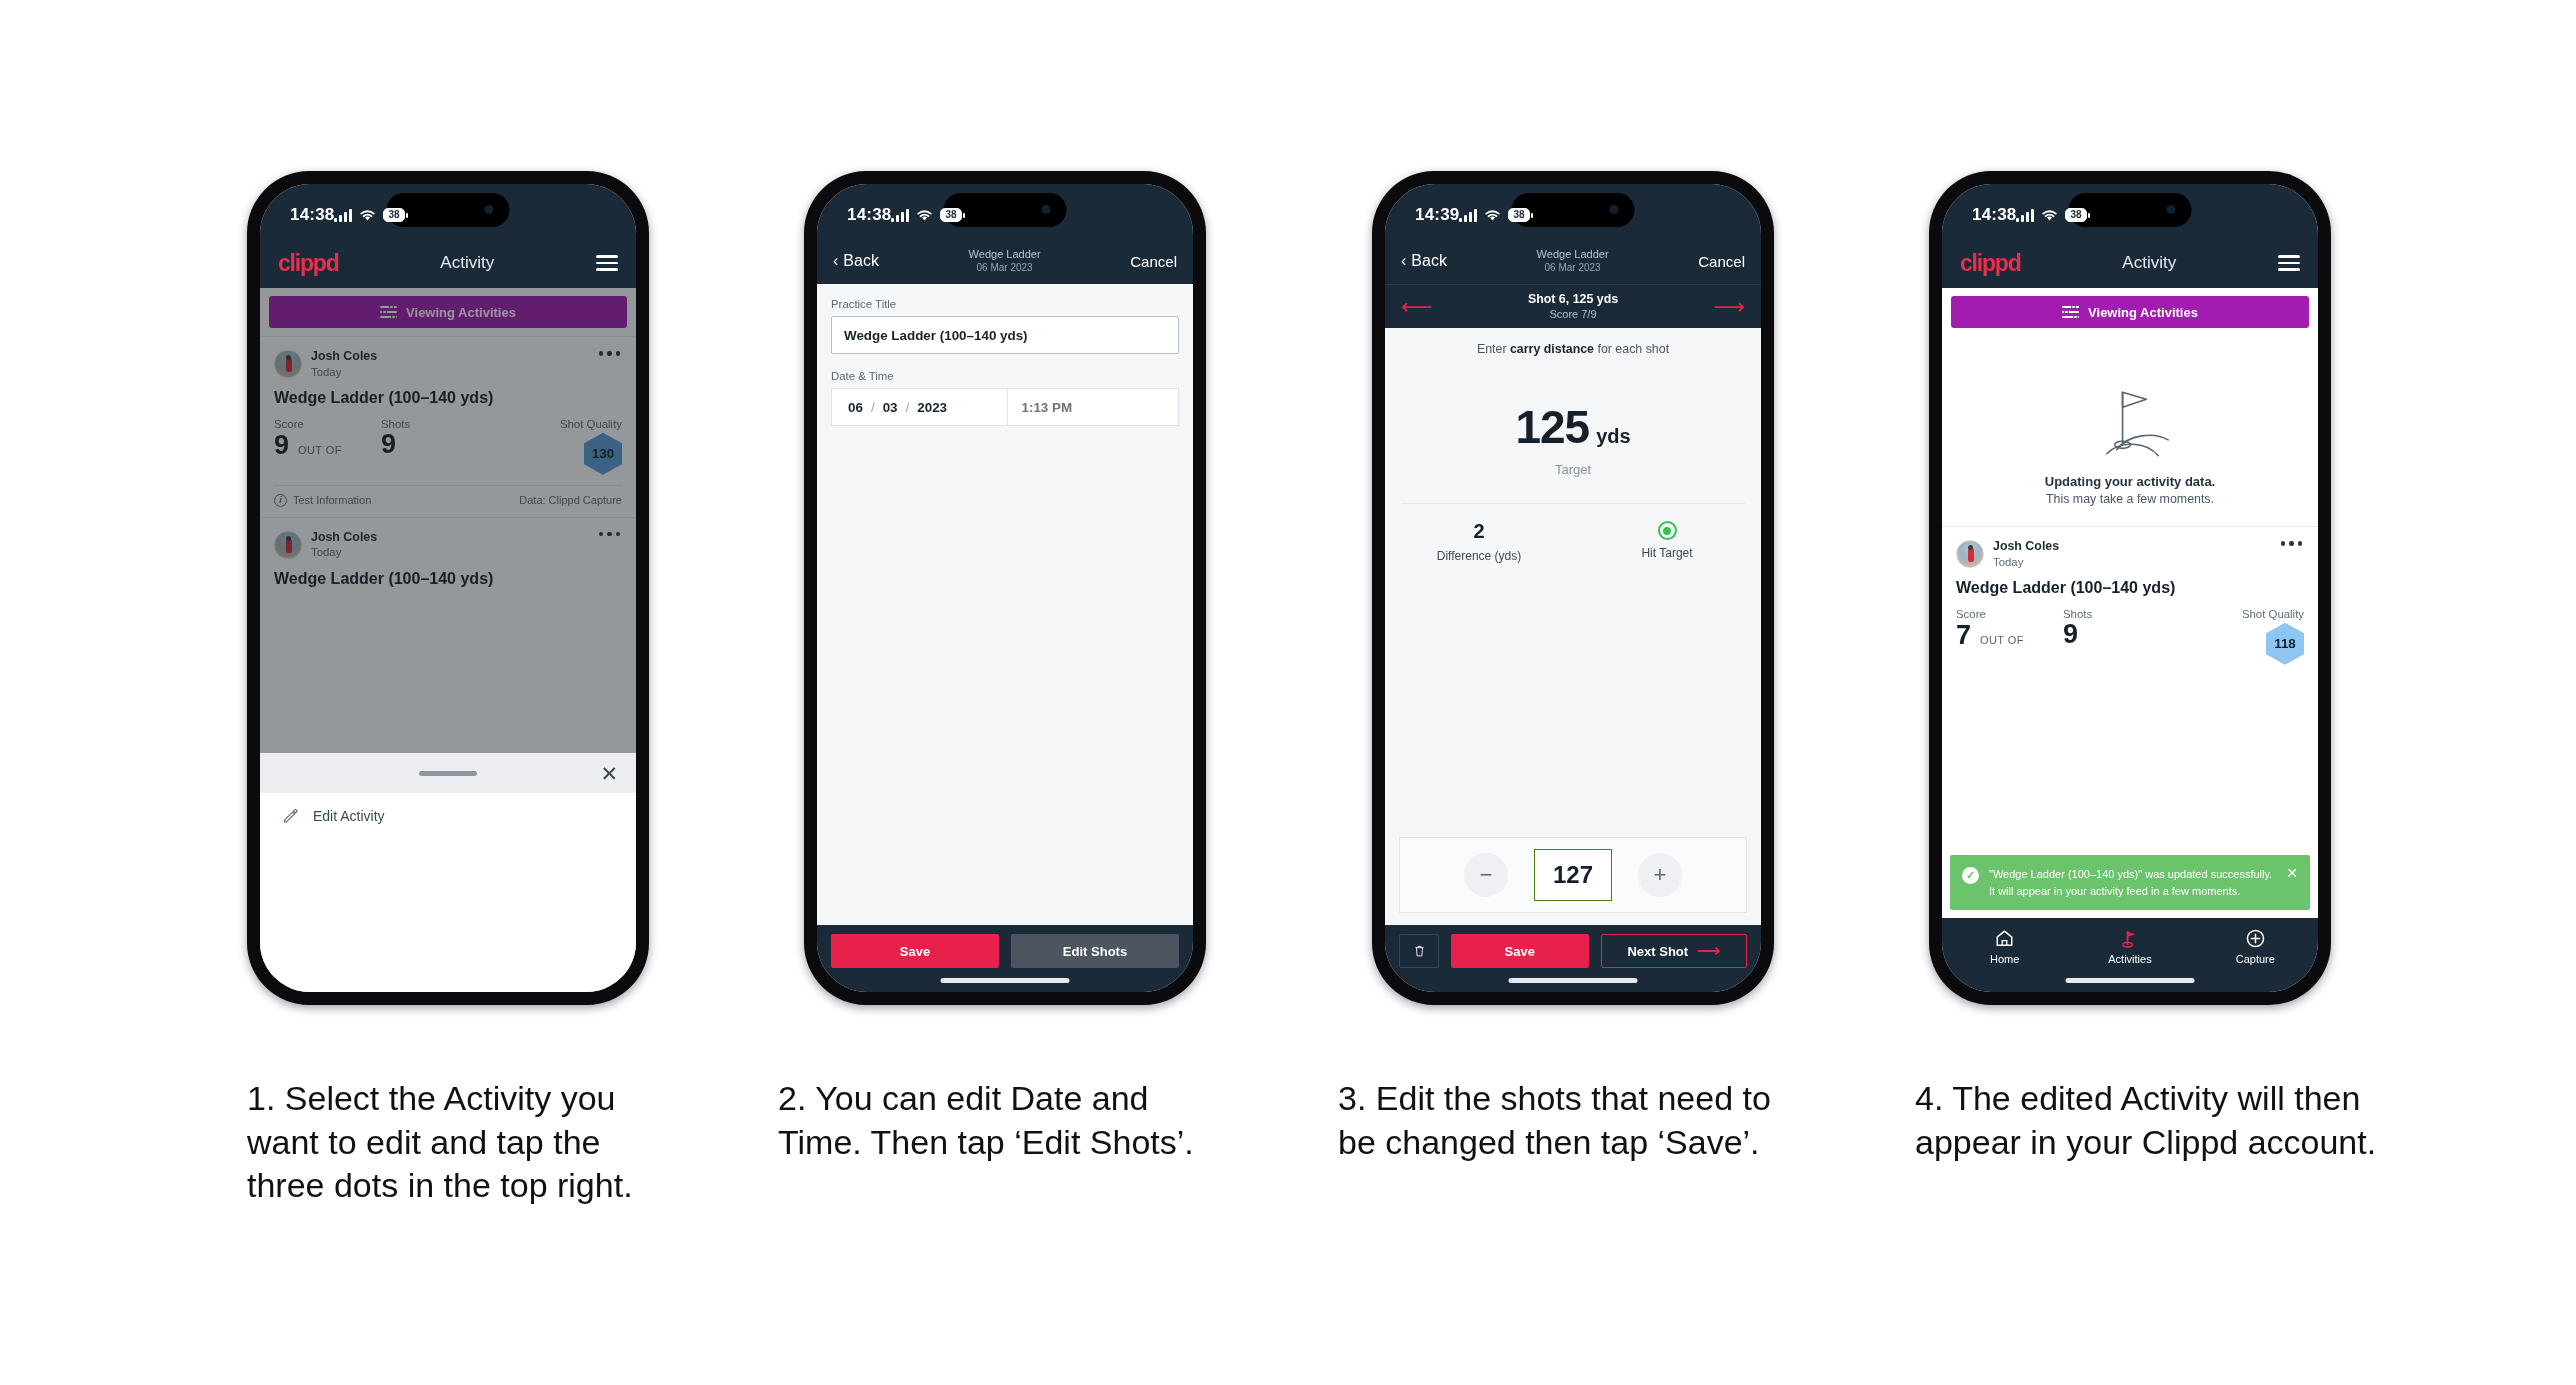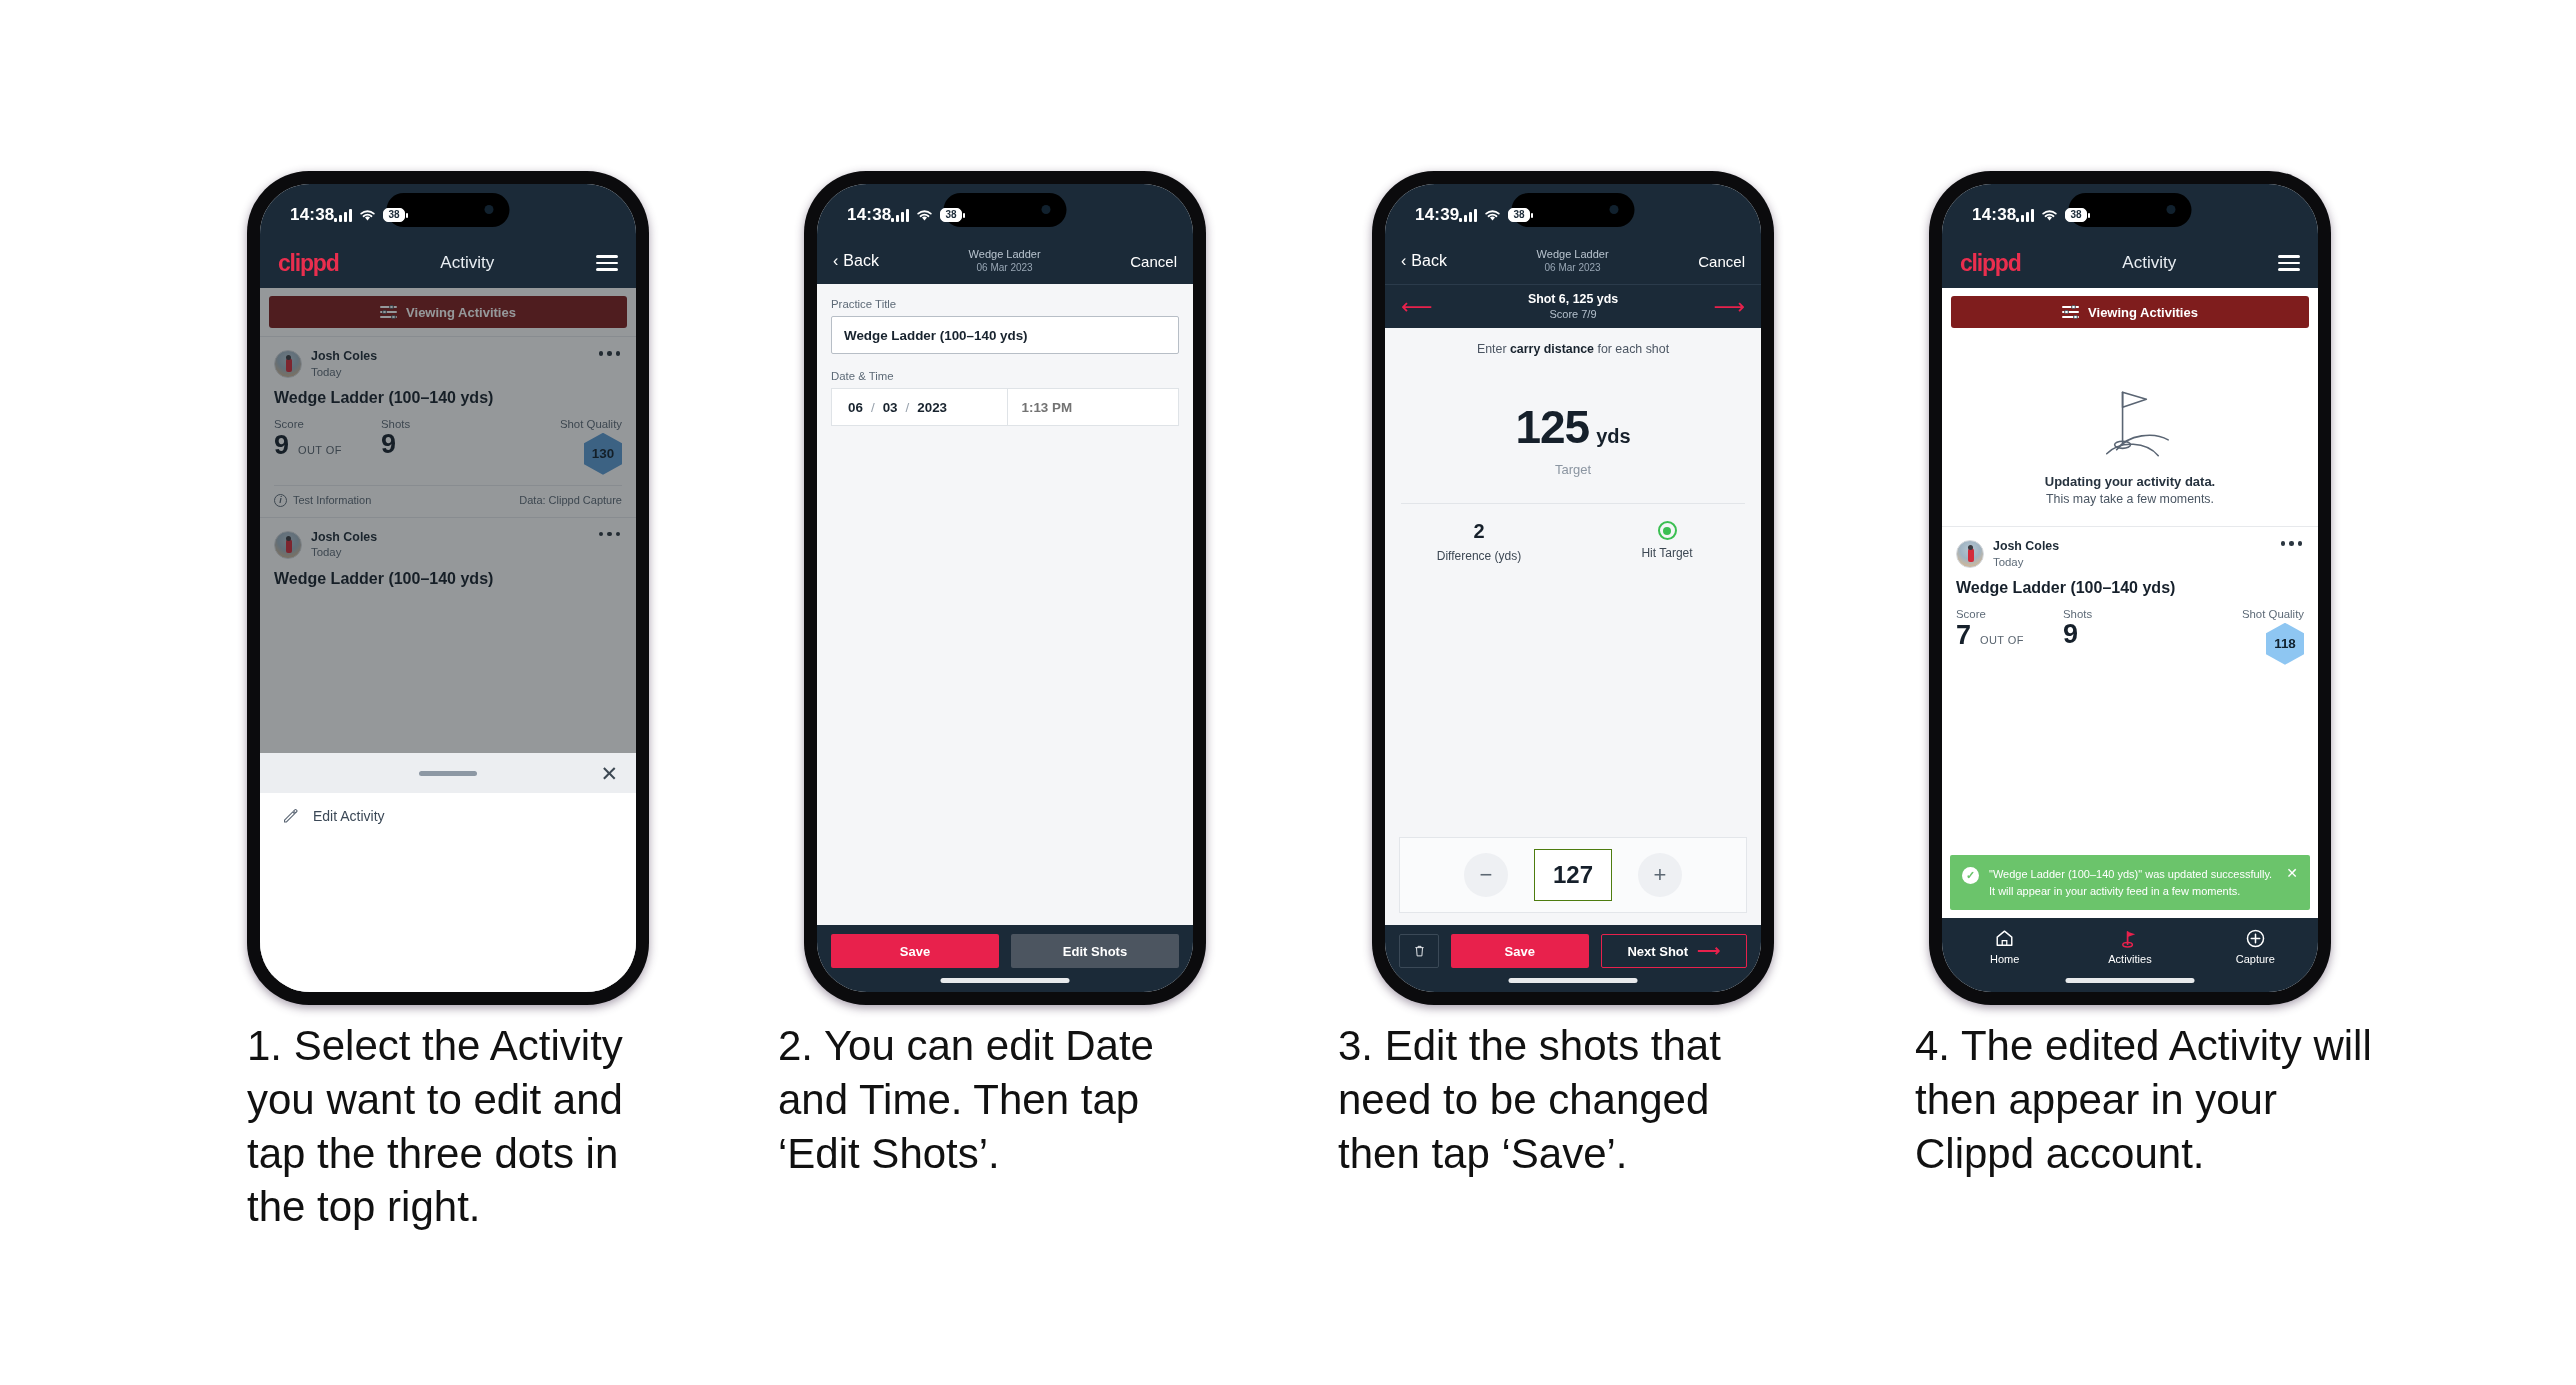--- a/index.html
+++ b/index.html
@@ -115,21 +115,21 @@
   .shot-center .s1 { font-size: 12.4px; font-weight: bold; }
   .shot-center .s2 { font-size: 11px; color:#b4c0cc; }
 
   
   .body { flex: 1 1 auto; position: relative; overflow: hidden; background:#fff; }
   .body.gray { background:#f5f6f8; }
 
   
   .filterwrap { padding: 8px 9px 8px 9px; background:#fff; }
   .filterbar {
-    height: 32px; background:#7f1d1d; border-radius:3px;
+    height: 32px; background:#a21caf; border-radius:3px;
     display:flex; align-items:center; justify-content:center; gap:9px;
     color:#fff; font-size: 13px; font-weight: bold;
   }
   .sliders-icon { display:block; width:17px; height:14px; position:relative; }
   .sliders-icon i { position:absolute; left:0; right:0; height:2px; background:#fff; border-radius:1px; }
   .sliders-icon i:nth-child(1){ top:1px; }
   .sliders-icon i:nth-child(2){ top:6px; }
   .sliders-icon i:nth-child(3){ top:11px; }
   .sliders-icon b { position:absolute; width:4.5px; height:4.5px; border-radius:50%; background:#fff; border:1.5px solid #4c5560; }
   .sliders-icon b:nth-of-type(1){ left:9px; top:-0.5px; }
@@ -308,22 +308,22 @@
     position:relative;
   }
   .tab { flex:1; text-align:center; color:#fff; }
   .tab .tl { font-size: 11px; margin-top: 4px; }
   .tab.active .tl { color:#fff; }
   .tabicon { height: 22px; display:flex; align-items:center; justify-content:center; }
 
   
   .caption {
     position:absolute;
-    top: 1019px;
-    font-size: 42px; line-height: 1.28; color:#111;
+    top: 1077px;
+    font-size: 34px; line-height: 1.28; color:#111;
     white-space: pre-line;
   }
   .caption.c1 { left: 247px; width: 428px; }
   .caption.c2 { left: 778px; width: 438px; }
   .caption.c3 { left: 1338px; width: 458px; }
   .caption.c4 { left: 1915px; width: 478px; }
 </style>
 </head>
 <body>
 

